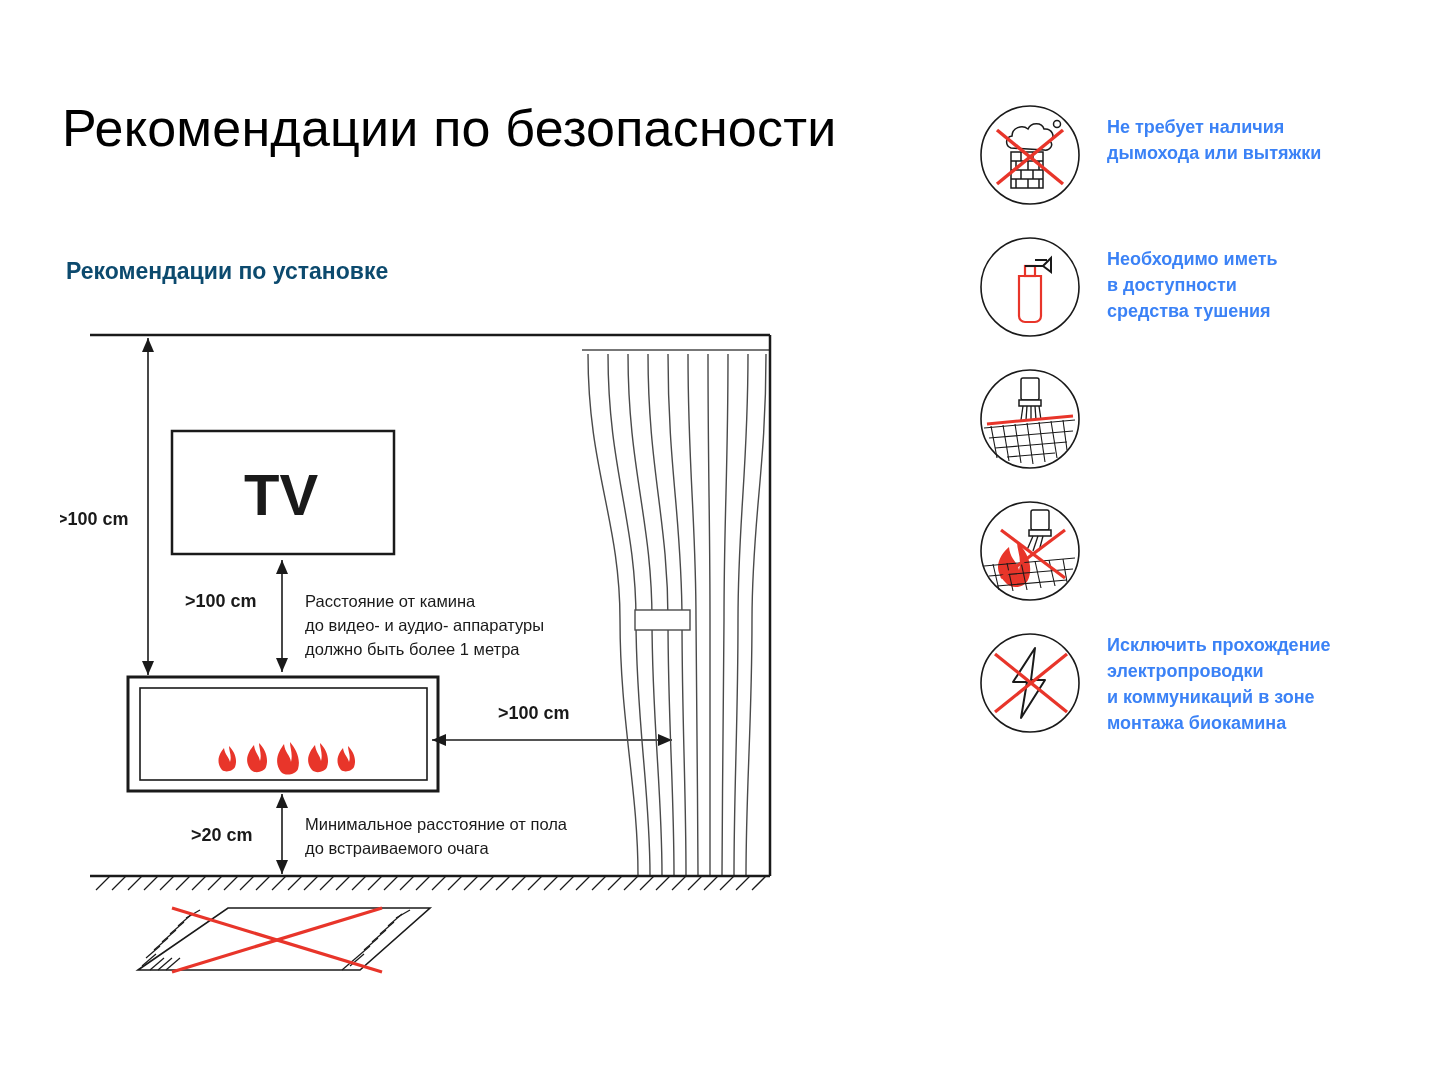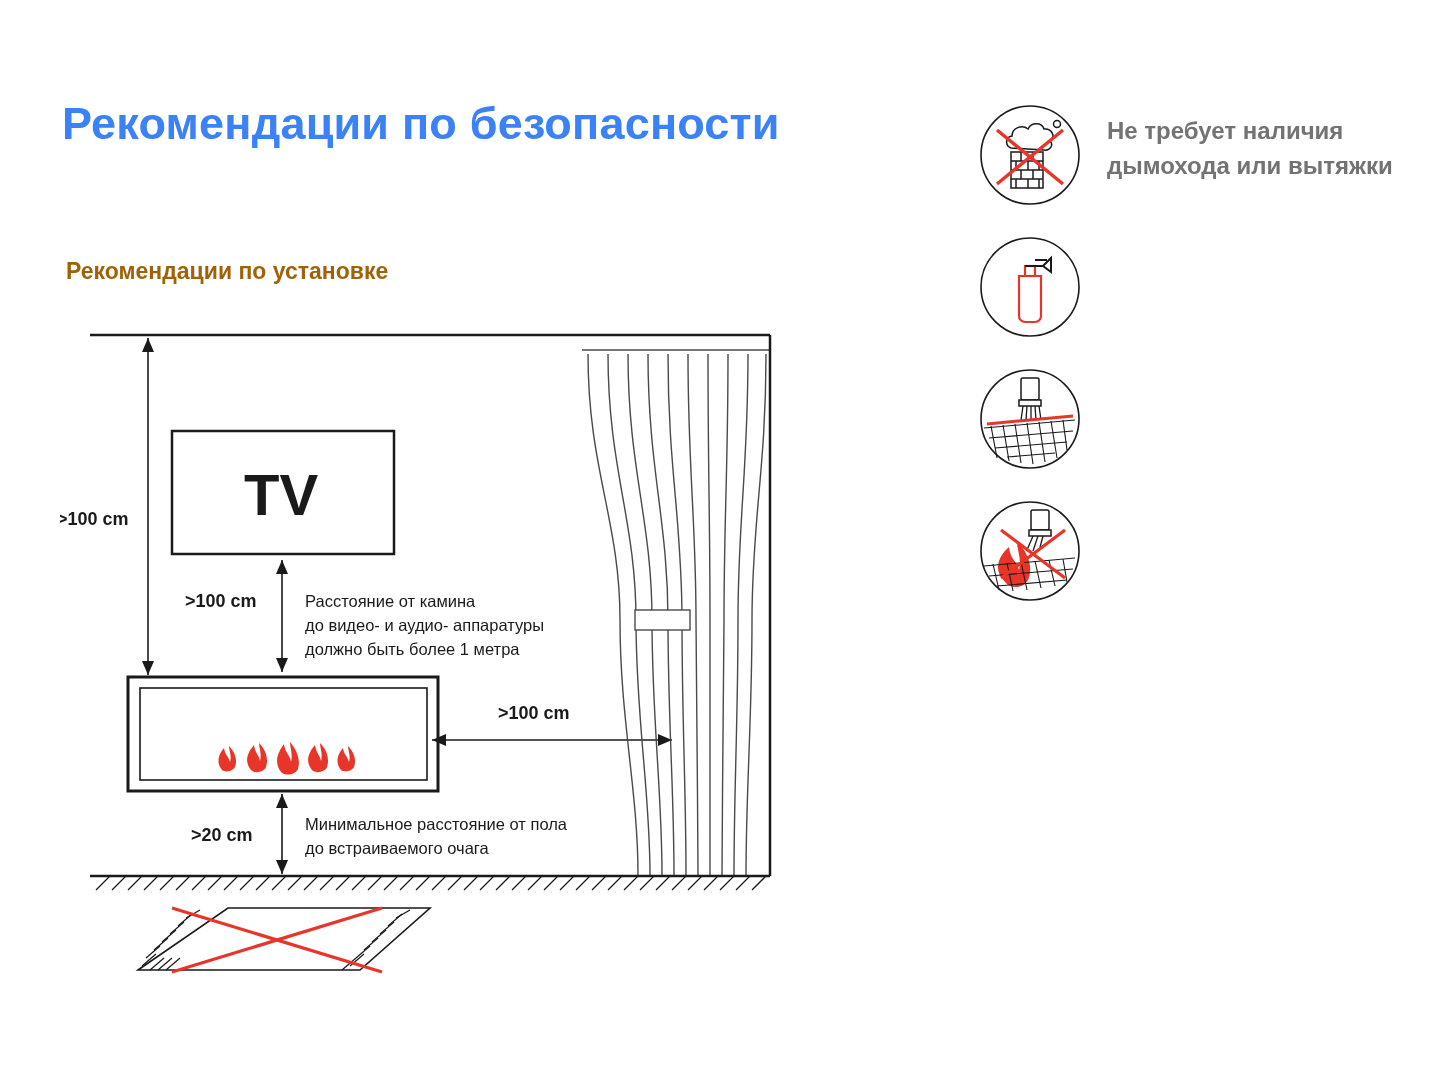--- a/index.html
+++ b/index.html
@@ -18,33 +18,33 @@
   .page {
     position: relative;
     width: 1440px;
     height: 1080px;
   }
   
   #main-title {
     position: absolute;
     left: 62px;
     top: 98px;
-    font-size: 45px;
-    font-weight: 700;
+    font-size: 52px;
+    font-weight: 400;
     letter-spacing: 0.2px;
-    color: #3b82f6;
+    color: #000000;
     white-space: nowrap;
   }
   #section-title {
     position: absolute;
     left: 66px;
     top: 258px;
     font-size: 23px;
     font-weight: bold;
-    color: #a16207;
+    color: #0c4a6e;
     white-space: nowrap;
   }
   
   #installation-diagram {
     position: absolute;
     left: 60px;
     top: 320px;
     width: 830px;
     height: 680px;
   }
@@ -83,24 +83,24 @@
     margin-bottom: 22px;
     min-height: 110px;
   }
   .safety-icon {
     flex: 0 0 110px;
     width: 110px;
     height: 110px;
   }
   .safety-text {
     margin-left: 22px;
-    font-size: 24px;
+    font-size: 18px;
     font-weight: bold;
     line-height: 1.45;
-    color: #737373;
+    color: #3b82f6;
     padding-top: 14px;
     white-space: pre-line;
   }
   .safety-item.tall .safety-text { padding-top: 4px; }
 </style>
 </head>
 <body>
 
 <div class="page">
 
@@ -293,20 +293,23 @@
           <g stroke="#e8352a" stroke-width="2.2" fill="#fff">
             <path d="M44 44 h22 v40 a6 6 0 0 1 -6 6 h-10 a6 6 0 0 1 -6 -6 z"></path>
             <rect x="50" y="34" width="10" height="10"></rect>
           </g>
           <g stroke="#1a1a1a" stroke-width="2" fill="#fff">
             <path d="M50 34 h18 l8 -8 v14 l-8 -6"></path>
             <line x1="60" y1="28" x2="72" y2="28"></line>
           </g>
         </svg>
       </div>
+      <div class="safety-text">Необходимо иметь
+в доступности
+средства тушения</div>
     </div>
 
     <div class="safety-item">
       <div class="safety-icon">
         <svg width="110" height="110" viewBox="0 0 110 110">
           <circle cx="55" cy="55" r="49" fill="#fff" stroke="#1a1a1a" stroke-width="1.6"></circle>
           <g stroke="#1a1a1a" stroke-width="1.5" fill="#fff">
             <rect x="46" y="14" width="18" height="22" rx="2"></rect>
             <path d="M44 36 h22 v6 h-22 z"></path>
           </g>
@@ -361,16 +364,32 @@
               <line x1="88" y1="63" x2="92" y2="86"></line>
           </g>
           <g stroke="#e8352a" stroke-width="3.2">
             <line x1="26" y1="34" x2="90" y2="82"></line>
             <line x1="90" y1="34" x2="26" y2="82"></line>
           </g>
         </svg>
       </div>
     </div>
 
+    <div class="safety-item tall">
+      <div class="safety-icon">
+        <svg width="110" height="110" viewBox="0 0 110 110">
+          <circle cx="55" cy="55" r="49" fill="#fff" stroke="#1a1a1a" stroke-width="1.6"></circle>
+          <path d="M60 20 l-22 34 h14 l-6 36 l24 -38 h-14 z" fill="#fff" stroke="#1a1a1a" stroke-width="2" stroke-linejoin="round"></path>
+          <g stroke="#e8352a" stroke-width="3.2">
+            <line x1="20" y1="26" x2="92" y2="84"></line>
+            <line x1="92" y1="26" x2="20" y2="84"></line>
+          </g>
+        </svg>
+      </div>
+      <div class="safety-text">Исключить прохождение
+электропроводки
+и коммуникаций в зоне
+монтажа биокамина</div>
+    </div>
 
 
   </div>
 </div>
 
 </body></html>

